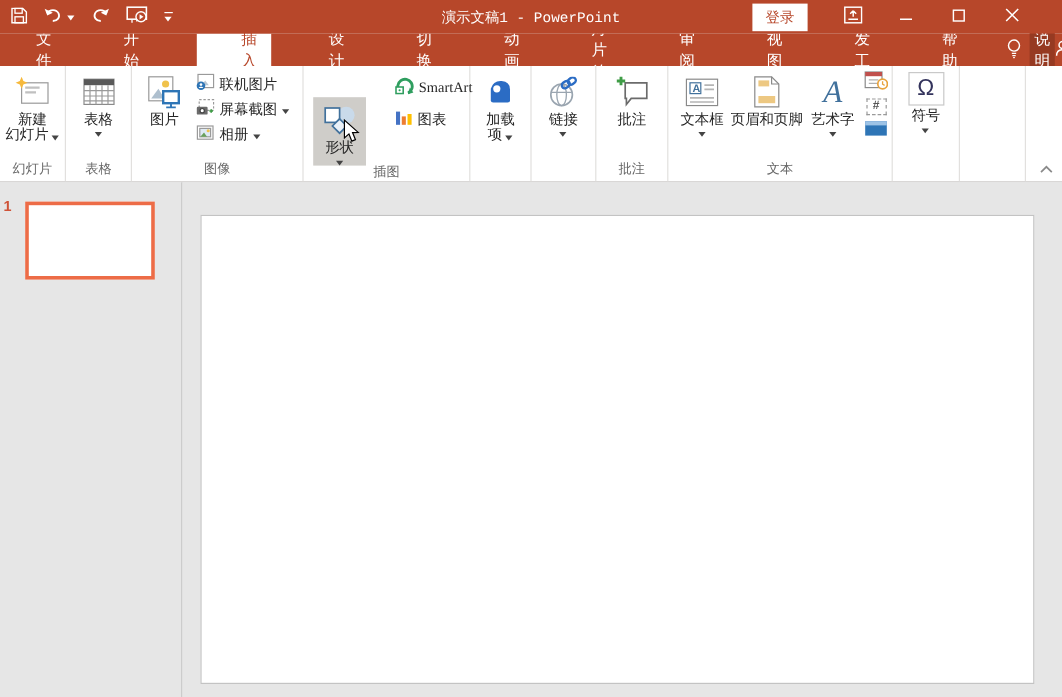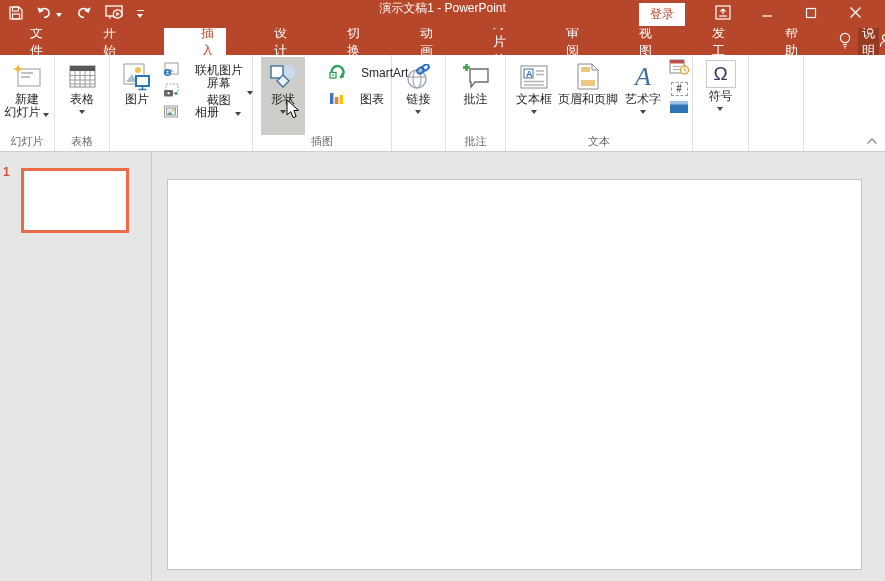--- a/index.html
+++ b/index.html
@@ -7,25 +7,25 @@
     --red-dark:#963a22;
     --ribbon-text:#262626;
     --blue:#41719c;
     --label-gray:#686868;
   }
   *{box-sizing:border-box;margin:0;padding:0;}
   html,body{width:885px;height:581px;overflow:hidden;}
   body{font-family:"Liberation Sans",sans-serif;background:#e6e6e6;position:relative;}
 
   
-  .titlebar{height:28px;background:var(--red);display:flex;position:relative;color:#fff;}
+  .titlebar{height:28px;background:var(--red);display:flex;align-items:center;position:relative;color:#fff;font-family:Liberation Mono, monospace;}
   .qat{display:flex;align-items:center;gap:13px;padding-left:9px;z-index:2;}
   .qbtn{display:flex;align-items:center;background:none;border:none;color:#fff;cursor:default;padding:0;}
   .win-title{position:absolute;left:0;right:0;text-align:center;font-size:12px;color:#fff;pointer-events:none;}
-  .win-right{margin-left:auto;display:flex;align-items:center;height:100%;z-index:2;padding-right:8px;}
+  .win-right{margin-left:auto;display:flex;align-items:center;height:100%;z-index:2;padding-right:20px;}
   .signin{background:#fff;color:var(--red);font-size:12px;border:none;padding:3px 11px;margin-right:16px;font-family:inherit;}
   .winbtn{width:44px;height:100%;display:flex;align-items:center;justify-content:center;background:none;border:none;}
 
   
   .tabrow{height:27px;background:var(--red);display:flex;align-items:stretch;color:#fff;font-size:13px;}
   .tab{display:flex;align-items:center;padding:0 12px;margin:0 18px;background:none;border:none;color:#fff;font-size:13px;font-family:inherit;}
   .tab.active{background:#fff;color:var(--red);padding-left:37px;}
   .tellme{display:flex;align-items:center;gap:6px;margin-left:10px;}
   .tellme-label{background:var(--red-dark);padding:3px 4px;font-size:13px;color:#fff;}
   .spacer{flex:1;}
@@ -37,31 +37,31 @@
   .rg-content{flex:1;display:flex;justify-content:center;padding-top:2px;}
   .rg-content.left{justify-content:flex-start;padding-left:5px;}
   .rg-label{height:16px;font-size:11px;color:var(--label-gray);text-align:center;line-height:13px;}
   .g-slides{width:55px}.g-tables{width:55px}.g-images{width:143px}.g-illus{width:139px}
   .g-addins{width:51px}.g-links{width:54px}.g-comments{width:60px}.g-text{width:187px}
   .g-symbols{width:56px}.g-media{width:55px}.g-end{flex:1;border-right:none;}
 
   .bigbtn{display:flex;flex-direction:column;align-items:center;padding:3px 2px 0;font-size:12px;
           color:var(--ribbon-text);line-height:13px;background:none;border:none;font-family:inherit;min-width:44px;}
   .bigbtn .bicon{height:33px;display:flex;align-items:center;justify-content:center;}
-  .bigbtn.hl{background:#cfcdc9;}
+  .bigbtn.hl{background:#cfcdc9;margin-top:24px;}
   .caret{width:7px;height:6px;display:inline-block;position:relative;}
   .caret::after{content:"";position:absolute;left:0;top:2px;border-left:3.5px solid transparent;
                 border-right:3.5px solid transparent;border-top:4px solid #444;}
   .caret.light::after{border-top-color:#fff;}
   .bigbtn .caret{margin-top:2px;}
   .l2row{display:flex;align-items:center;gap:2px;}
 
   .smallstack{display:flex;flex-direction:column;padding:3px 0 0 4px;align-items:flex-start;}
-  .smallbtn{display:flex;align-items:center;height:21px;gap:16px;font-size:12px;color:var(--ribbon-text);
-            background:none;border:none;font-family:Liberation Sans, sans-serif;text-align:right;}
+  .smallbtn{display:flex;align-items:center;height:21px;gap:4px;font-size:12px;color:var(--ribbon-text);
+            background:none;border:none;font-family:Liberation Serif, serif;}
   .stack2 .smallbtn{height:26px;}
   .iconstack{display:flex;flex-direction:column;padding-top:3px;gap:3px;margin-left:2px;}
   .tinybtn{width:22px;height:17px;display:flex;align-items:center;justify-content:center;background:none;border:none;}
 
   .collapse{position:absolute;right:7px;bottom:3px;background:none;border:none;display:flex;}
 
   .wordart-a{font-family:"Liberation Serif",serif;font-style:italic;font-size:26px;color:var(--blue);line-height:26px;}
   .omega{font-size:19px;color:#33335c;line-height:20px;}
   .hash-glyph{font-size:10px;color:#555;font-weight:bold;}
 
@@ -274,20 +274,21 @@
                   <rect x="3.5" y="4" width="9" height="7" fill="#dfeaf4" stroke="#9a9a9a"></rect>
                   <path d="M4 11 L7 7.5 L9.5 11 Z" fill="#69a05c"></path>
                   <circle cx="10.5" cy="6" r="1.3" fill="#f0c24b"></circle>
                 </svg>
             </span>
             <span>相册</span>
             <span class="caret"></span>
           </button>
         </div>
       </div>
+      <div class="rg-label">图像</div>
     </div>
 
     <div class="rgroup g-illus">
       <div class="rg-content left" style="padding-left:8px;">
         <button class="bigbtn hl">
           <span class="bicon">
             <svg width="28" height="28" viewBox="0 0 28 28">
                 <circle cx="19.5" cy="9" r="7" fill="#c9daea"></circle>
                 <rect x="2" y="3" width="12" height="12" fill="#fff" stroke="#41719c" stroke-width="1.4"></rect>
                 <path d="M14 12 L20 18 L14 24 L8 18 Z" fill="#eaf1f8" stroke="#41719c" stroke-width="1.4"></path>
@@ -316,20 +317,38 @@
                   <rect x="10.6" y="5" width="3.4" height="9" fill="#ffc000"></rect>
                 </svg>
             </span>
             <span>图表</span>
           </button>
         </div>
       </div>
       <div class="rg-label">插图</div>
     </div>
 
+    <div class="rgroup g-addins">
+      <div class="rg-content">
+        <button class="bigbtn">
+          <span class="bicon">
+            <svg width="24" height="24" viewBox="0 0 24 24">
+                <path d="M4 9 q2-7 9-6.5 q7 0.5 7 7 v9 q0 2-2 2 h-12 q-2 0-2-2 Z" fill="#2b6cc4"></path>
+                <circle cx="9" cy="9" r="3" fill="#fff"></circle>
+              </svg>
+          </span>
+          <span>加载</span>
+          <span class="l2row">
+              <span>项</span>
+              <span class="caret"></span>
+            </span>
+        </button>
+      </div>
+      <div class="rg-label"></div>
+    </div>
 
     <div class="rgroup g-links">
       <div class="rg-content">
         <button class="bigbtn">
           <span class="bicon">
             <svg width="26" height="26" viewBox="0 0 26 26">
                 <circle cx="11" cy="15" r="9" fill="none" stroke="#9aa5b0" stroke-width="1.4"></circle>
                 <ellipse cx="11" cy="15" rx="4" ry="9" fill="none" stroke="#9aa5b0" stroke-width="1.1"></ellipse>
                 <path d="M2.5 13 h17" stroke="#9aa5b0" stroke-width="1.1"></path>
                 <rect x="11" y="4" width="7" height="5" rx="2.5" transform="rotate(-35 14.5 6.5)" fill="none" stroke="#2b6cc4" stroke-width="2"></rect>

